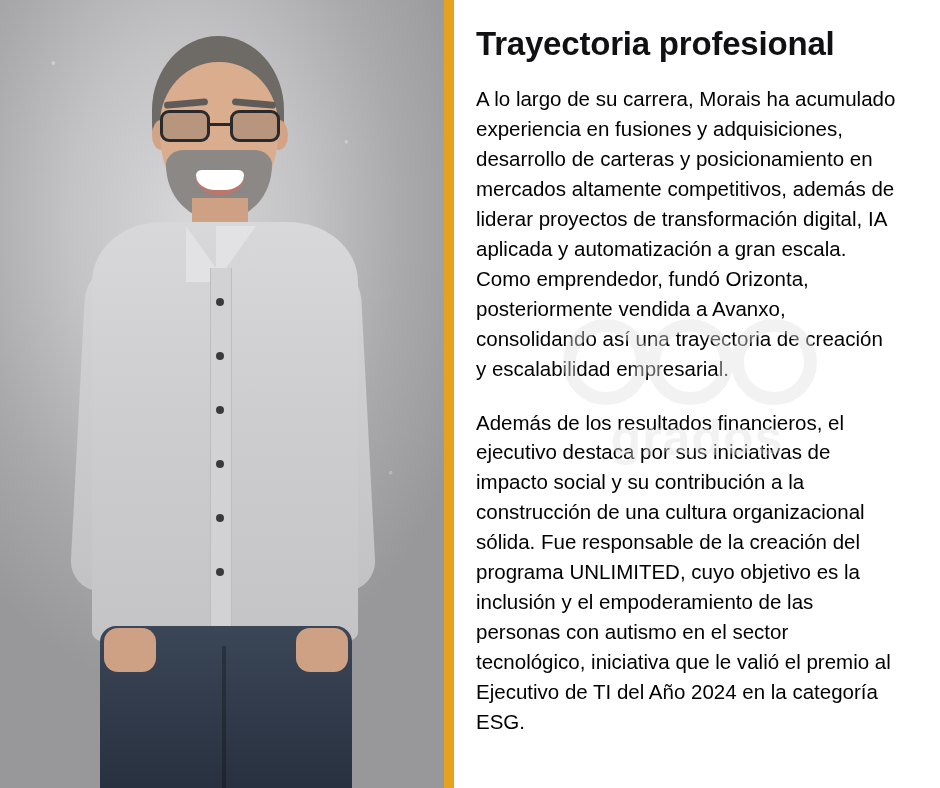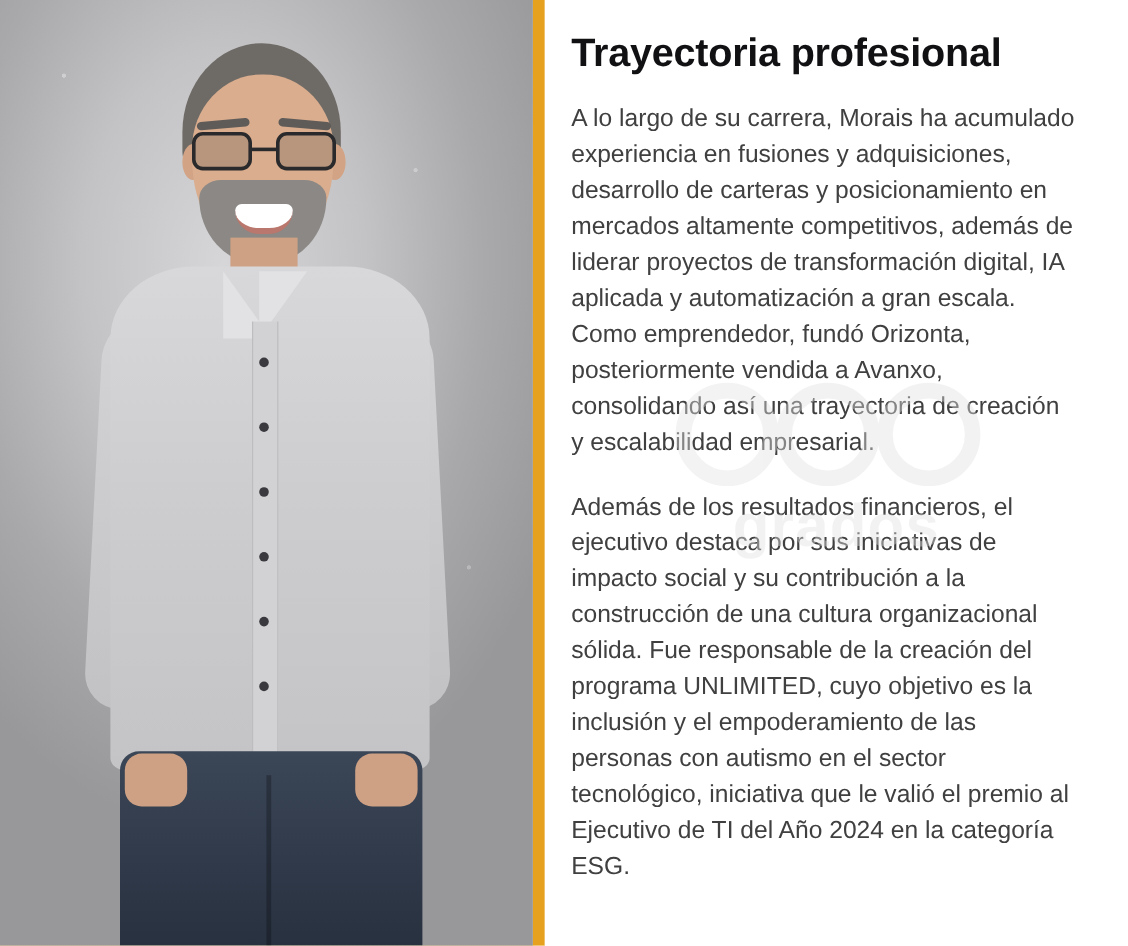--- a/index.html
+++ b/index.html
@@ -229,21 +229,21 @@
     font-size: 33px;
     font-weight: bold;
     color: #111114;
     letter-spacing: -0.2px;
     margin: 6px 0 22px 0;
     line-height: 1.1;
   }
   .para {
     font-size: 20.5px;
     line-height: 1.46;
-    color: #404040;
+    color: #000000;
     margin: 0 16px 24px 0;
   }
   .para:last-child { margin-bottom: 0; }
 
   
   .watermark {
     position: absolute;
     left: 50%;
     top: 418px;
     transform: translate(-50%, -50%);

